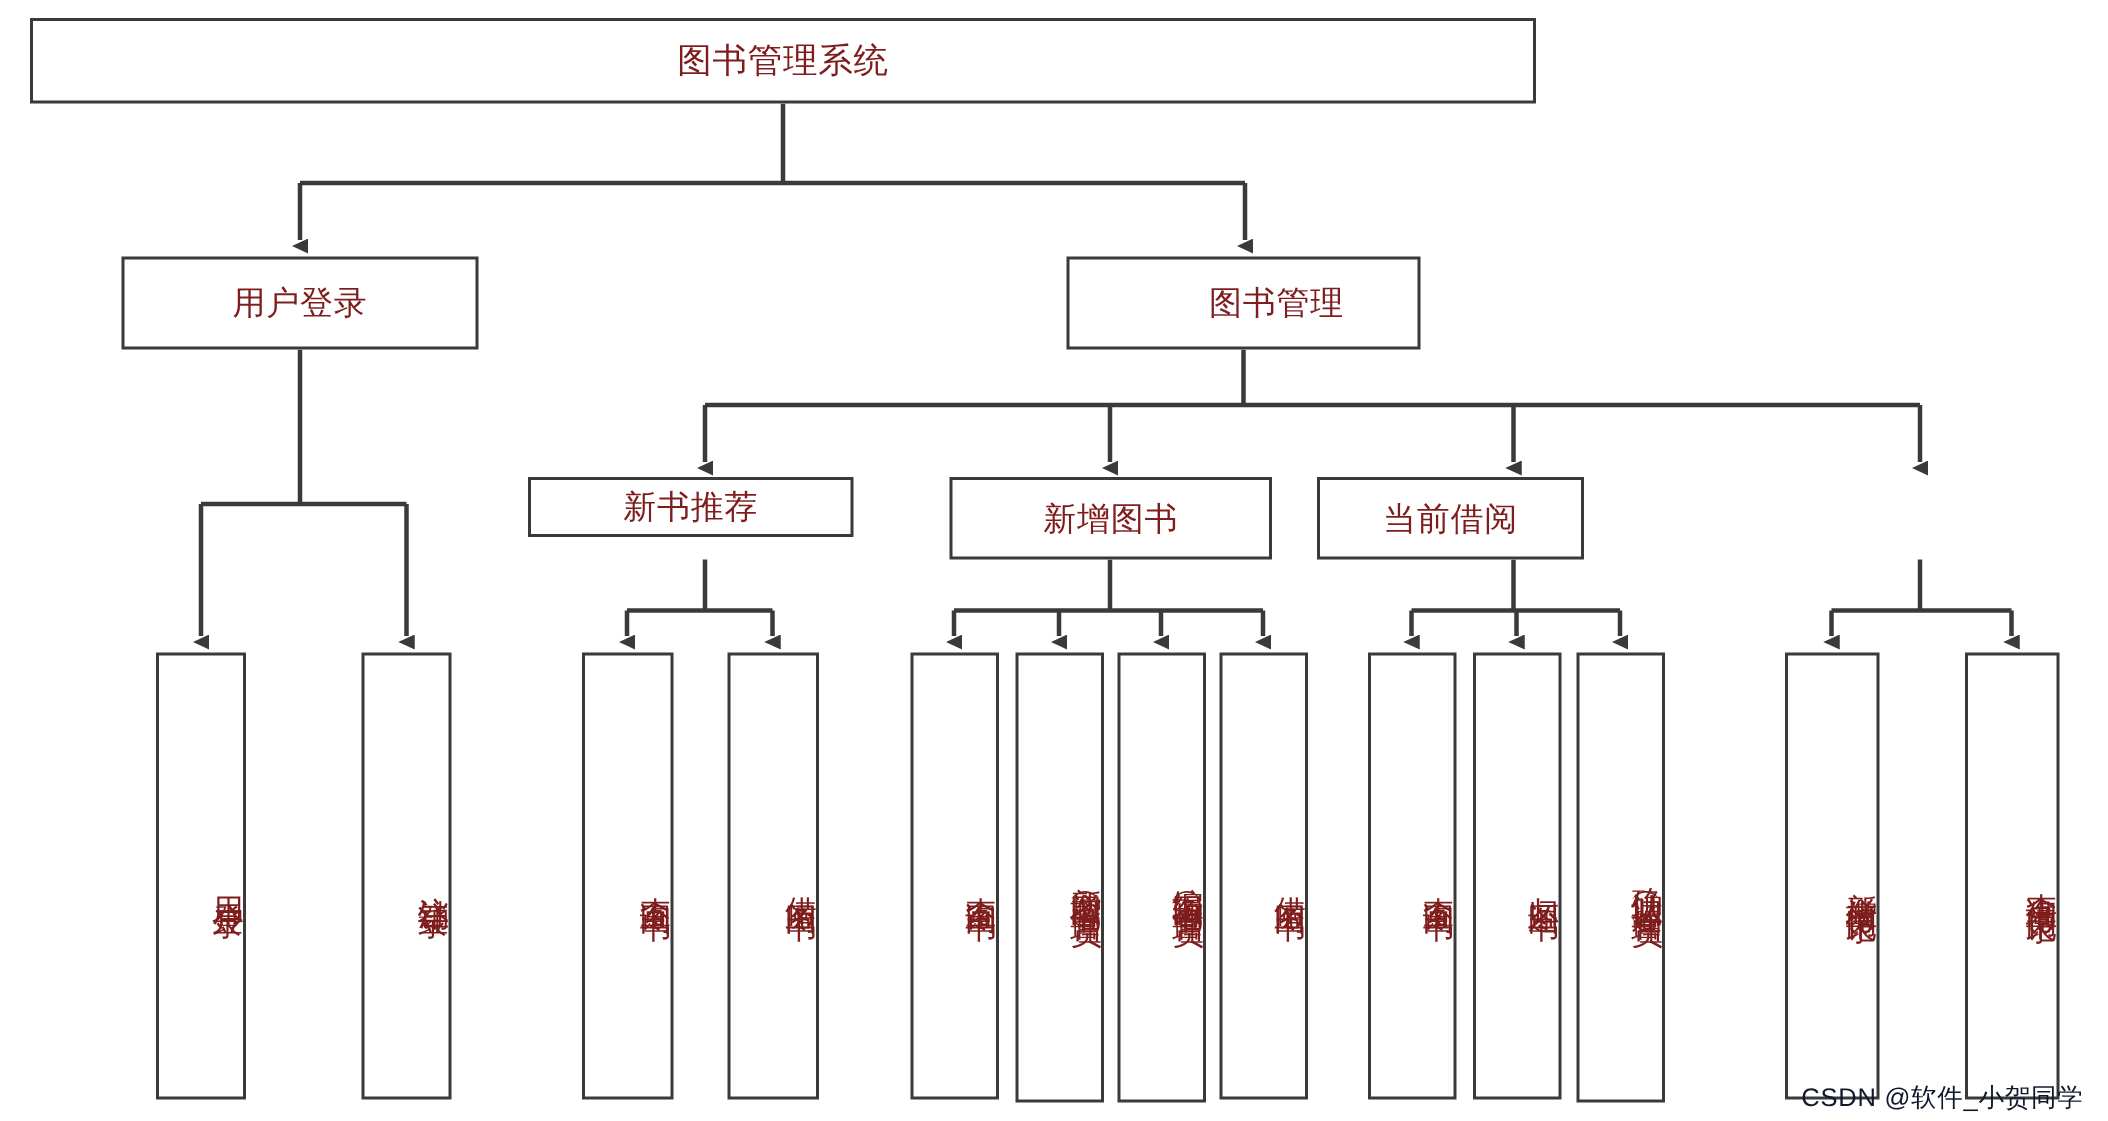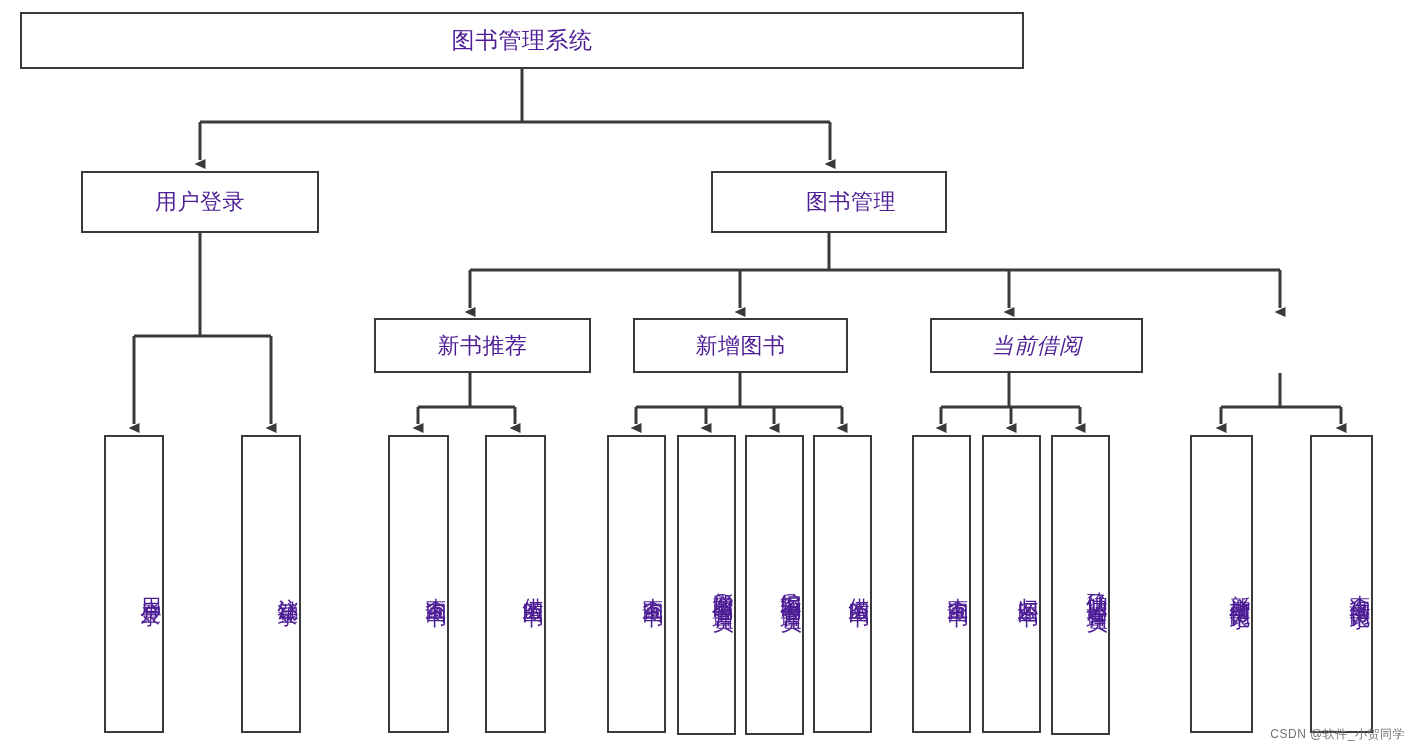--- a/index.html
+++ b/index.html
@@ -27,21 +27,21 @@
     pointer-events: none;
   }
   .node {
     position: absolute;
     box-sizing: border-box;
     border: 2px solid #3a3a3a;
     background: #ffffff;
     display: flex;
     align-items: center;
     justify-content: center;
-    color: #4c1d95;
+    color: #7f1d1d;
   }
   .node.horiz {
     font-size: 22px;
     letter-spacing: 0.5px;
   }
   .node.vert {
     writing-mode: vertical-rl;
     text-orientation: upright;
     font-size: 21px;
     letter-spacing: 3px;
@@ -53,24 +53,24 @@
   .node.vert .vlabel {
     writing-mode: vertical-rl;
     text-orientation: upright;
     display: block;
   }
   .node.root {
     font-size: 23px;
   }
   #watermark {
     position: absolute;
-    right: 0;
+    right: 16px;
     bottom: 4px;
-    font-size: 12px;
-    color: #737373;
+    font-size: 17px;
+    color: #0f172a;
     white-space: nowrap;
     letter-spacing: 0.5px;
   }
 </style>
 </head>
 <body>
 
 <div id="diagram-canvas">
 
   <svg id="edge-layer" viewBox="0 0 1405 747" xmlns="http://www.w3.org/2000/svg">
@@ -121,23 +121,23 @@
       <path d="M1221,407 L1221,424" marker-end="url(#arrow)"></path>
       <path d="M1341,407 L1341,424" marker-end="url(#arrow)"></path>
     </g>
   </svg>
 
   <div class="node horiz root" style="left: 20px; top: 12px; width: 1004px; height: 57px;">图书管理系统</div>
 
   <div class="node horiz" style="left: 81px; top: 171px; width: 238px; height: 62px;">用户登录</div>
   <div class="node horiz" style="left: 711px; top: 171px; width: 236px; height: 62px; padding-left: 44px;">图书管理</div>
 
-  <div class="node horiz" style="left: 374px; top: 318px; width: 217px; height: 55px;">新书推荐</div>
+  <div class="node horiz" style="left: 352px; top: 318px; width: 217px; height: 40px;">新书推荐</div>
   <div class="node horiz" style="left: 633px; top: 318px; width: 215px; height: 55px;">新增图书</div>
-  <div class="node horiz" style="left: 930px; top: 318px; width: 213px; height: 55px; font-style: italic;">当前借阅</div>
+  <div class="node horiz" style="left: 878px; top: 318px; width: 178px; height: 55px;">当前借阅</div>
 
   <div class="node vert" style="left: 104px; top: 435px; width: 60px; height: 298px;">
     <span class="vlabel">用户登录</span>
   </div>
   <div class="node vert" style="left: 241px; top: 435px; width: 60px; height: 298px;">
     <span class="vlabel">注销登录</span>
   </div>
 
   <div class="node vert" style="left: 388px; top: 435px; width: 61px; height: 298px;">
     <span class="vlabel">查询图书</span>

